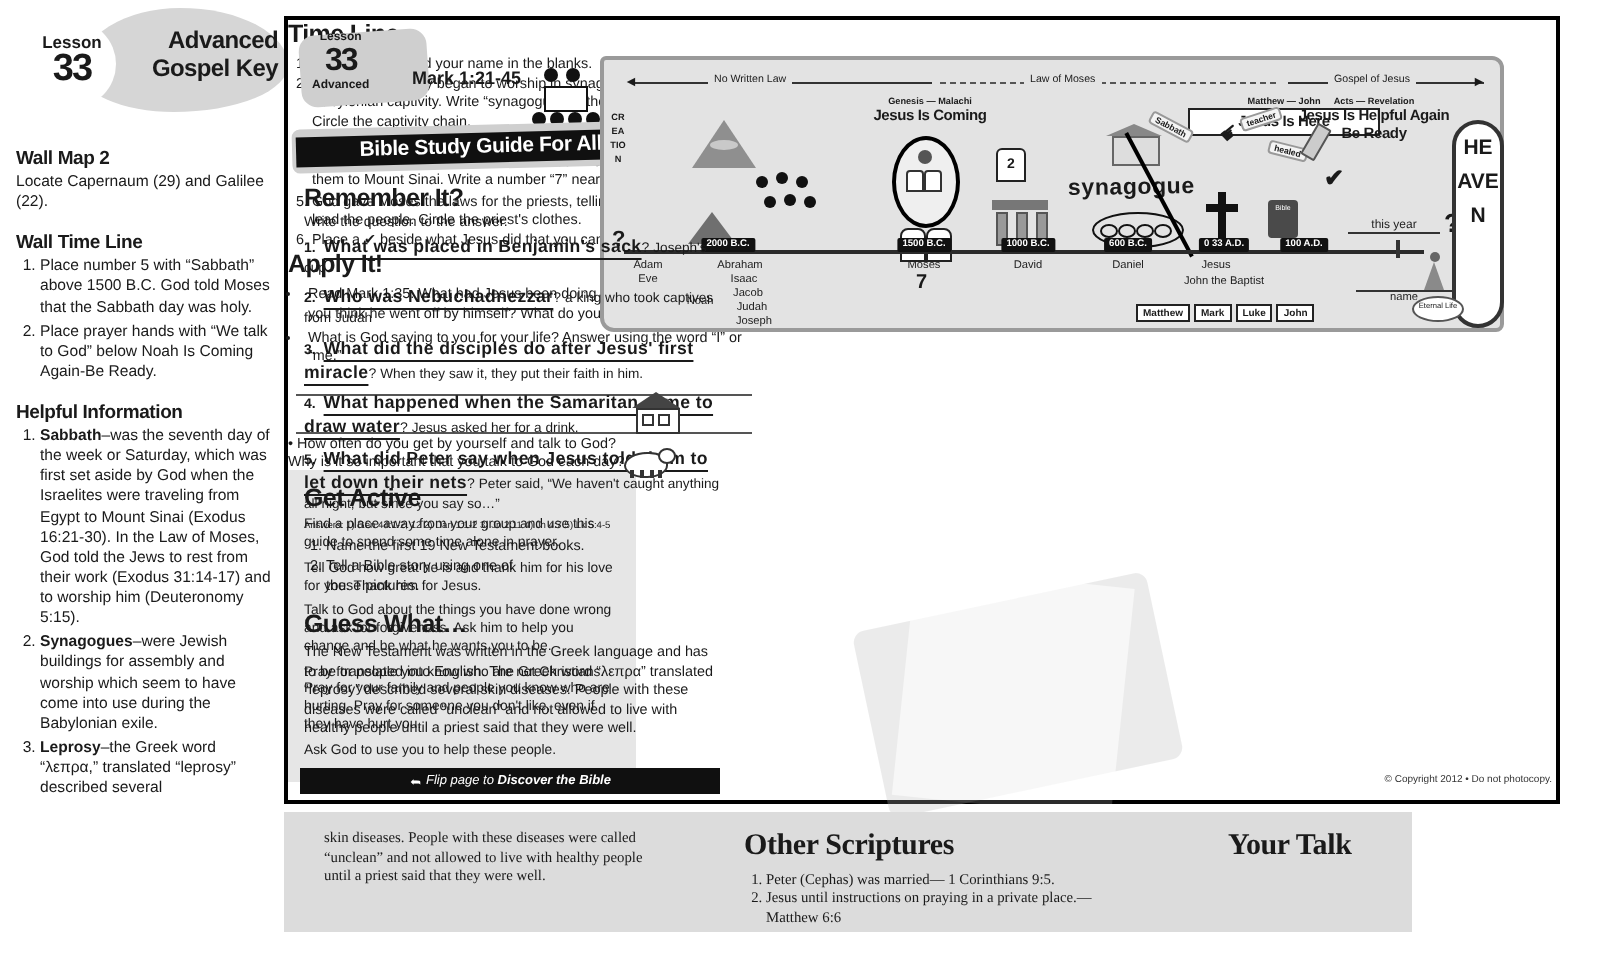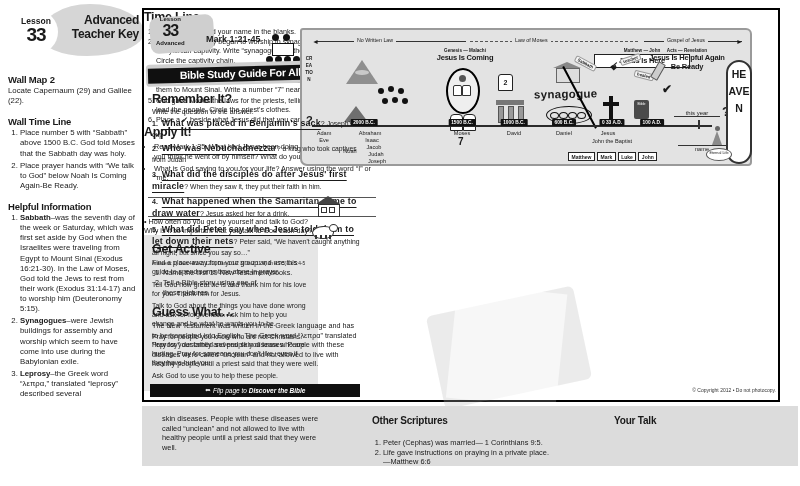--- a/index.html
+++ b/index.html
@@ -144,40 +144,40 @@
   .heaven-cloud{left:424px;top:30px;width:26px;height:104px;background:#fff;border:2px solid #333;border-radius:14px;
                 text-align:center;font-size:10.5px;font-weight:700;line-height:1.6;padding-top:4px;box-sizing:border-box;
                 word-break:break-all;}
   .angel{left:408px;top:96px;width:14px;height:22px;}
   .angel .head{position:absolute;left:4.5px;top:0;width:5px;height:5px;border-radius:50%;background:#666;}
   .angel .bod{position:absolute;left:2px;top:5px;width:0;height:0;border-left:5px solid transparent;border-right:5px solid transparent;border-bottom:14px solid #8a8a8a;}
   .eternal{left:404px;top:118px;width:26px;height:13px;background:#fff;border:1px solid #555;border-radius:50%;
            font-size:3.8px;text-align:center;line-height:1.4;padding-top:1.5px;box-sizing:border-box;}
 
   
-  #bottomstrip{left:142px;top:406px;width:656px;height:60px;background:#dcdcdc;}
+  #bottomstrip{left:142px;top:406px;width:564px;height:60px;background:#dcdcdc;font-family:Liberation Serif, serif;}
   .bs-col{position:absolute;top:8px;font-size:7.4px;line-height:1.3;}
-  .bs-h{font-weight:700;font-size:10px;margin-bottom:11px;letter-spacing:-0.2px;}
+  .bs-h{font-weight:700;font-size:15px;margin-bottom:1px;letter-spacing:-0.2px;}
   ol.bs-ol{margin:0;padding-left:11px;}
 </style>
 </head>
 <body>
 
 <div id="page">
 
   <div id="sidebar" class="abs">
     <div style="position:relative;height:56px;">
       <div class="sb-blob"></div>
       <div class="lesson-circle">
         <div class="l1">Lesson</div>
         <div class="l2">33</div>
       </div>
       <div class="tk">
         <div>Advanced</div>
-        <div>Teacher Key</div>
+        <div>Gospel Key</div>
       </div>
     </div>
 
     <div class="sb-sec">
       <div class="sb-h">Wall Map 2</div>
       <p class="sb-p">Locate Capernaum (29) and Galilee (22).</p>
     </div>
 
     <div class="sb-sec">
       <div class="sb-h">Wall Time Line</div>
@@ -447,21 +447,21 @@
 
     <div class="abs copyright">© Copyright 2012 • Do not photocopy.</div>
   </div>
 
   <div id="bottomstrip" class="abs">
     <div class="bs-col" style="left:20px;width:160px;">skin diseases. People with these diseases were called “unclean” and not allowed to live with healthy people until a priest said that they were well.</div>
     <div class="bs-col" style="left:230px;width:180px;">
       <div class="bs-h">Other Scriptures</div>
       <ol class="bs-ol">
         <li>Peter (Cephas) was married— 1 Corinthians 9:5.</li>
-        <li>Life gave instructions on praying in a private place.—Matthew 6:6</li>
+        <li>Jesus until instructions on praying in a private place.—Matthew 6:6</li>
       </ol>
     </div>
     <div class="bs-col" style="left:472px;">
       <div class="bs-h">Your Talk</div>
     </div>
   </div>
 
 </div>
 
 </body></html>

